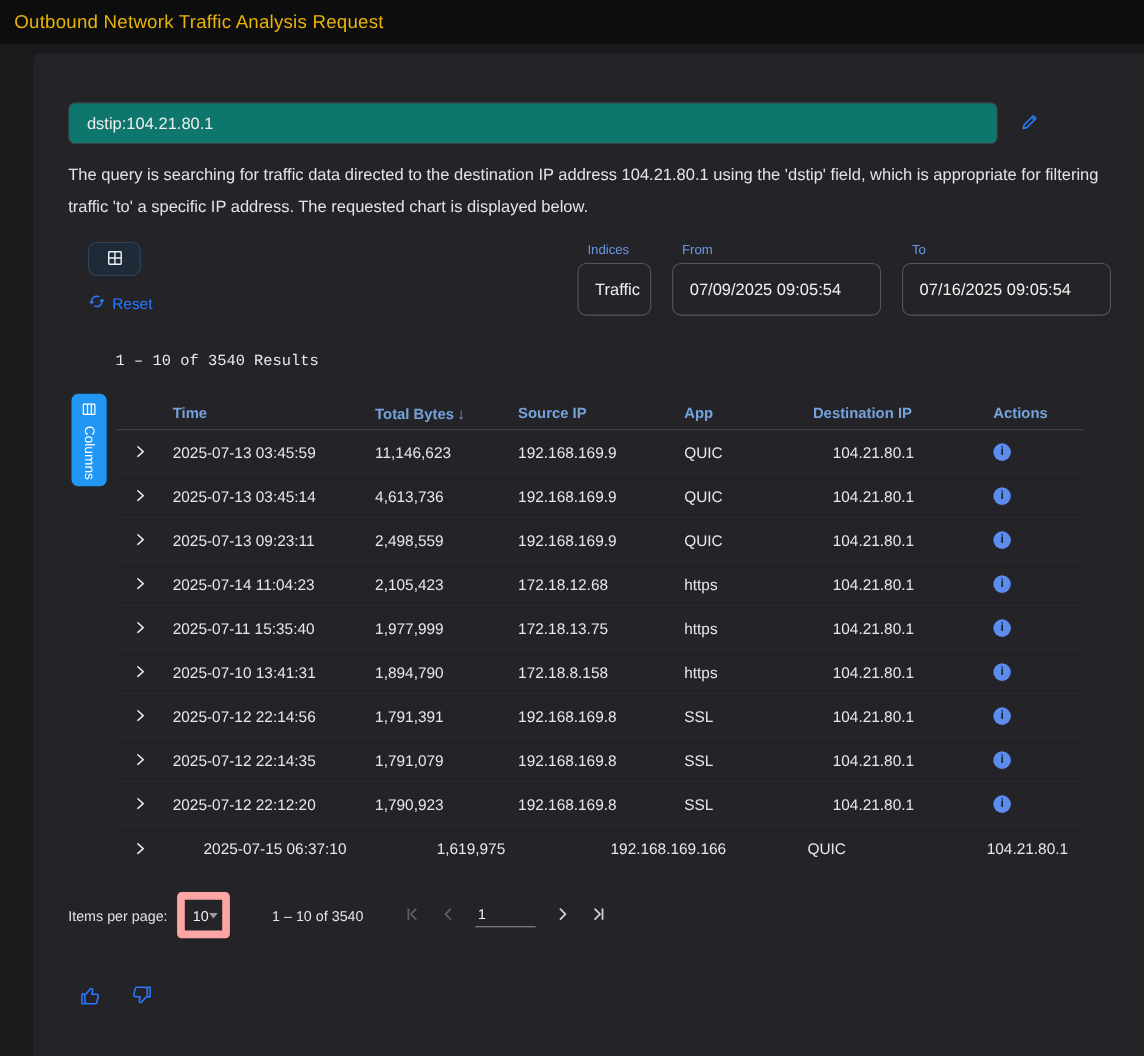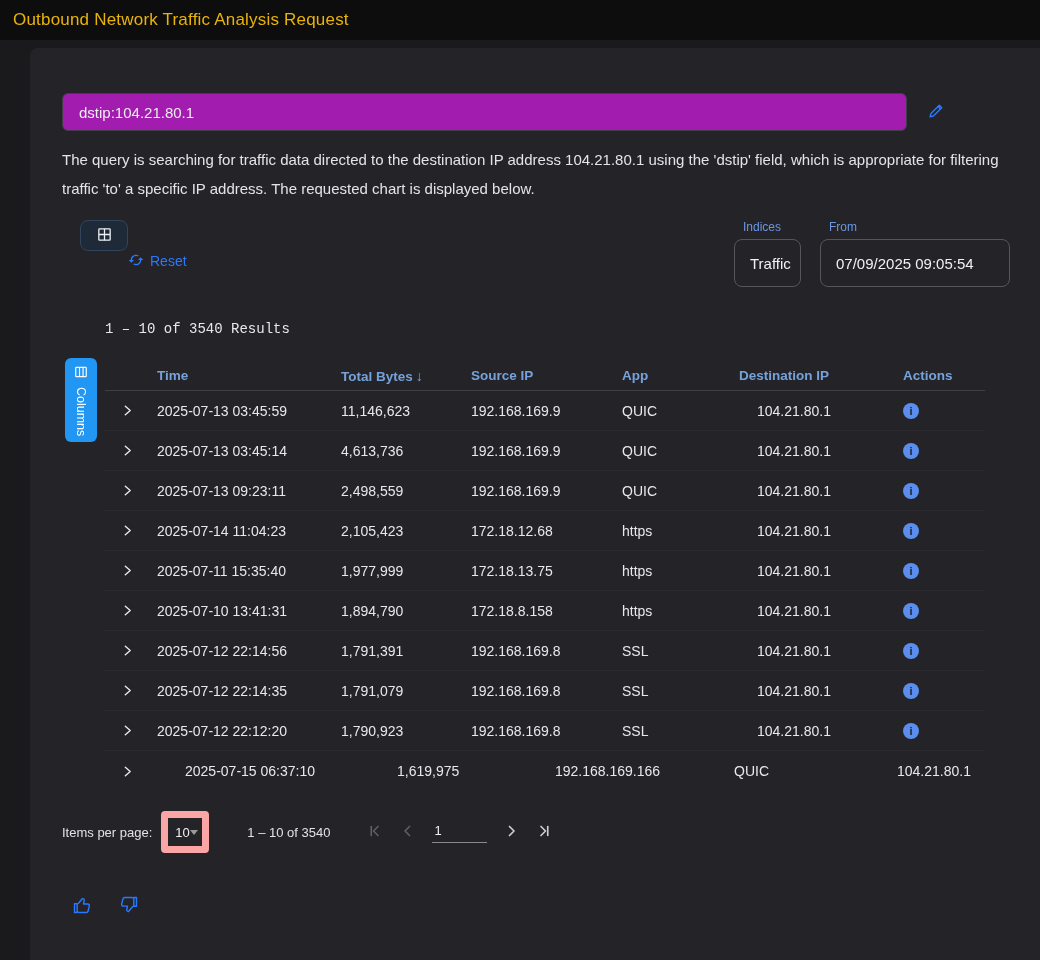--- a/index.html
+++ b/index.html
@@ -8,27 +8,27 @@
   .topbar { height:40px; background:#0d0d0e; display:flex; align-items:center; padding-left:13px; }
   .topbar h1 { color:#eab308; font-size:17px; font-weight:400; letter-spacing:.2px; }
 
   .card { margin-left:30px; margin-top:8px; min-height:912px; background:#242428; border-radius:8px 0 0 0; padding:22px 10px 20px 10px; }
 
   .banner { background:#2196f3; border-radius:4px; height:34px; display:flex; align-items:center; padding-left:24px; color:#fff; font-size:14.5px; }
 
   .content { margin-left:22px; }
 
   .query-row { margin-top:23px; display:flex; align-items:center; }
-  .query-input { width:845px; height:38px; background:#a21caf; border:1px solid #3f3f45; border-radius:6px; color:#ededef; font-size:15px; padding:0 16px; display:flex; align-items:center; font-family:"Liberation Sans", sans-serif; }
+  .query-input { width:845px; height:38px; background:#0f766e; border:1px solid #3f3f45; border-radius:6px; color:#ededef; font-size:15px; padding:0 16px; display:flex; align-items:center; font-family:"Liberation Sans", sans-serif; }
   .edit-btn { margin-left:21px; background:none; border:none; cursor:pointer; display:flex; }
 
   .explanation { margin-top:14px; max-width:952px; color:#e4e4e6; font-size:15px; line-height:29px; }
 
   .toolbar { margin-top:17px; display:flex; }
-  .toolbar-left { margin-left:18px; display:flex; flex-direction:row; }
+  .toolbar-left { margin-left:18px; display:flex; flex-direction:column; }
   .grid-btn { width:48px; height:31px; background:#1e2a38; border:1px solid #32455c; border-radius:8px; display:flex; align-items:center; justify-content:center; cursor:pointer; }
   .reset-link { margin-top:15px; display:flex; align-items:center; gap:6px; color:#2979ff; font-size:14px; background:none; border:none; cursor:pointer; }
   .fields { margin-left:auto; margin-right:20px; display:flex; gap:19px; }
   .field label { display:block; color:#6a97e0; font-size:12px; margin:0 0 5px 9px; }
   .field .box { height:48px; border:1px solid #55555b; border-radius:8px; background:transparent; color:#f0f0f0; font-size:15px; display:flex; align-items:center; padding:0 15px; cursor:pointer; }
   .box.indices { width:67px; }
   .box.date { width:190px; }
 
   .results-summary { margin-top:34px; margin-left:43px; color:#e8e8ea; font-size:14px;font-family:Liberation Mono, monospace; }
 
@@ -111,20 +111,26 @@
         <div class="field">
           <label>Indices</label>
           <div class="box indices">
             <span>Traffic</span>
           </div>
         </div>
         <div class="field">
           <label>From</label>
           <div class="box date">
             <span>07/09/2025 09:05:54</span>
+          </div>
+        </div>
+        <div class="field">
+          <label>To</label>
+          <div class="box date">
+            <span>07/16/2025 09:05:54</span>
           </div>
         </div>
       </div>
     </div>
 
     <div class="results-summary">1 – 10 of 3540 Results</div>
 
     <div class="table-wrap">
       <button class="columns-btn">
         <span>

